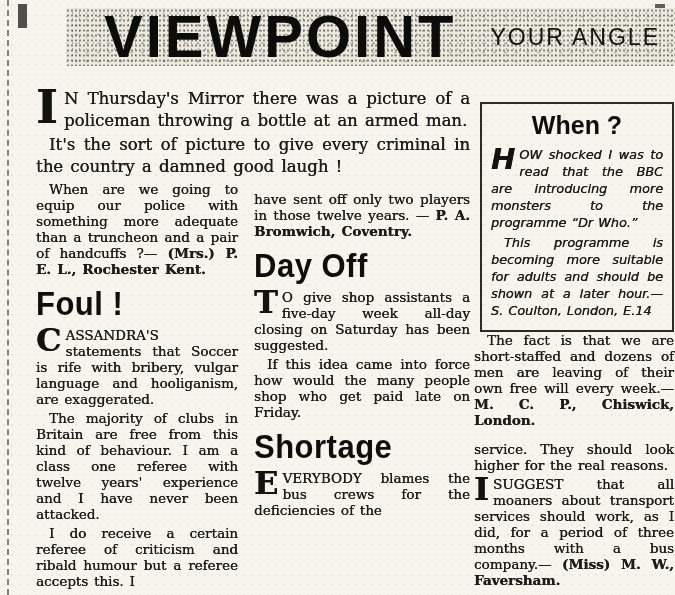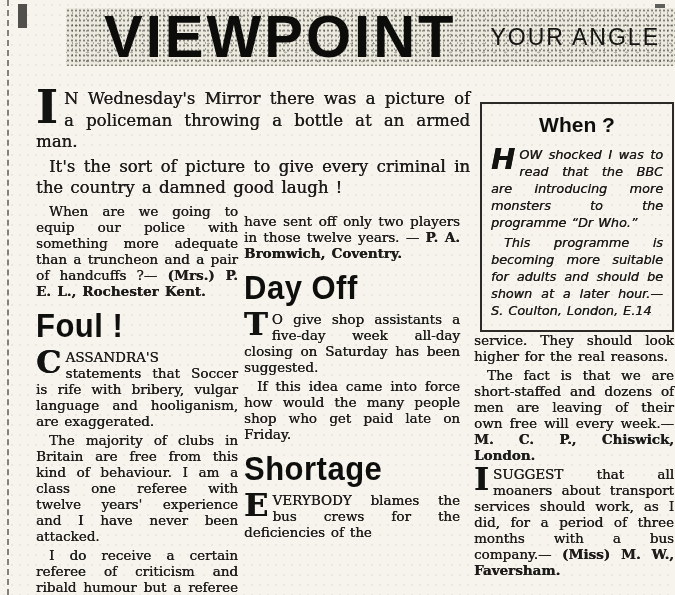--- a/index.html
+++ b/index.html
@@ -46,21 +46,21 @@
     font-size:23px;line-height:25px;letter-spacing:2px;color:#151513;
   }
   .banner-tagline .tl1{padding-right:10px;}
   .banner-tagline .tl2{padding-right:0;}
 
   
   .content{position:absolute;left:36px;top:88px;right:1px;display:flex;}
   .main-left{width:434px;flex:none;}
   .two-cols{display:flex;margin-top:4px;}
   .col-a{width:202px;flex:none;}
-  .col-b{width:216px;flex:none;margin-left:6px;margin-top:10px;}
+  .col-b{width:216px;flex:none;margin-left:16px;margin-top:10px;}
   .col-right{width:200px;flex:none;margin-left:4px;}
 
   
   .para{
     font-size:13.5px;line-height:16px;text-align:justify;
     margin:0 0 3px;word-spacing:1.5px;
     text-shadow:0.3px 0 0 currentColor;
   }
   .indent{text-indent:13px;}
   .it{}
@@ -78,21 +78,21 @@
   }
 
   
   .when-box{
     border:2px solid #2b2a27;
     margin:14px 0 0 6px;
     padding:4px 9px 8px;
   }
   .box-headline{
     font-family:"Liberation Sans", sans-serif;font-weight:bold;
-    font-size:21px;line-height:30px;text-align:center;color:#0e0e0d;
+    font-size:25px;line-height:30px;text-align:center;color:#0e0e0d;
     margin:2px 0 6px;
   }
   .box-para{
     font-family:"DejaVu Sans", sans-serif;font-style:italic;
     font-size:12.8px;line-height:17px;text-align:justify;
     margin:0 0 3px;word-spacing:1px;
     text-shadow:0.3px 0 0 currentColor;
   }
   .box-para .dropcap{font-family:"DejaVu Sans", sans-serif;font-size:29px;line-height:24px;}
   .box-sig{font-style:italic;}
@@ -113,21 +113,21 @@
     <div class="banner-tagline">
       <div class="tl1">YOUR ANGLE</div>
     </div>
   </div>
 
   <div class="content">
 
     <div class="main-left">
 
       <div class="intro">
-        <p class="para"><span class="dropcap">I</span><span>N Wednesday's Mirror there was a picture of a policeman throwing a bottle at an armed man.</span></p>
+        <p class="para"><span class="dropcap">I</span><span>N Thursday's Mirror there was a picture of a policeman throwing a bottle at an armed man.</span></p>
         <p class="para indent">It's the sort of picture to give every criminal in the country a damned good laugh !</p>
       </div>
 
       <div class="two-cols">
 
         <div class="col-a">
           <p class="para indent"><span>When are we going to equip our police with something more adequate than a truncheon and a pair of handcuffs ?— </span><span class="sig">(Mrs.) P. E. L., Rochester Kent.</span></p>
 
           <h2 class="headline">Foul !</h2>
 
@@ -153,21 +153,21 @@
     </div>
 
     <div class="col-right">
 
       <div class="when-box">
         <h2 class="box-headline">When ?</h2>
         <p class="box-para"><span class="dropcap">H</span><span>OW shocked I was to read that the BBC are introducing more monsters to the programme “Dr Who.”</span></p>
         <p class="box-para indent"><span>This programme is becoming more suitable for adults and should be shown at a later hour.— </span><span class="box-sig">S. Coulton, London, E.14</span></p>
       </div>
 
+      <p class="para indent"><span>The fact is that we are short-staffed and dozens of men are leaving of their own free will every week.—</span><span class="sig">M. C. P., Chiswick, London.</span></p>
+
       <p class="para service-para">service. They should look higher for the real reasons.</p>
-
-      <p class="para indent"><span>The fact is that we are short-staffed and dozens of men are leaving of their own free will every week.—</span><span class="sig">M. C. P., Chiswick, London.</span></p>
 
       <p class="para"><span class="dropcap">I</span><span> SUGGEST that all moaners about transport services should work, </span><span class="it">as I did, for a period of </span><span>three months with a bus company.— </span><span class="sig">(Miss) M. W., Faversham.</span></p>
 
     </div>
   </div>
 </div>
 
 </body></html>

